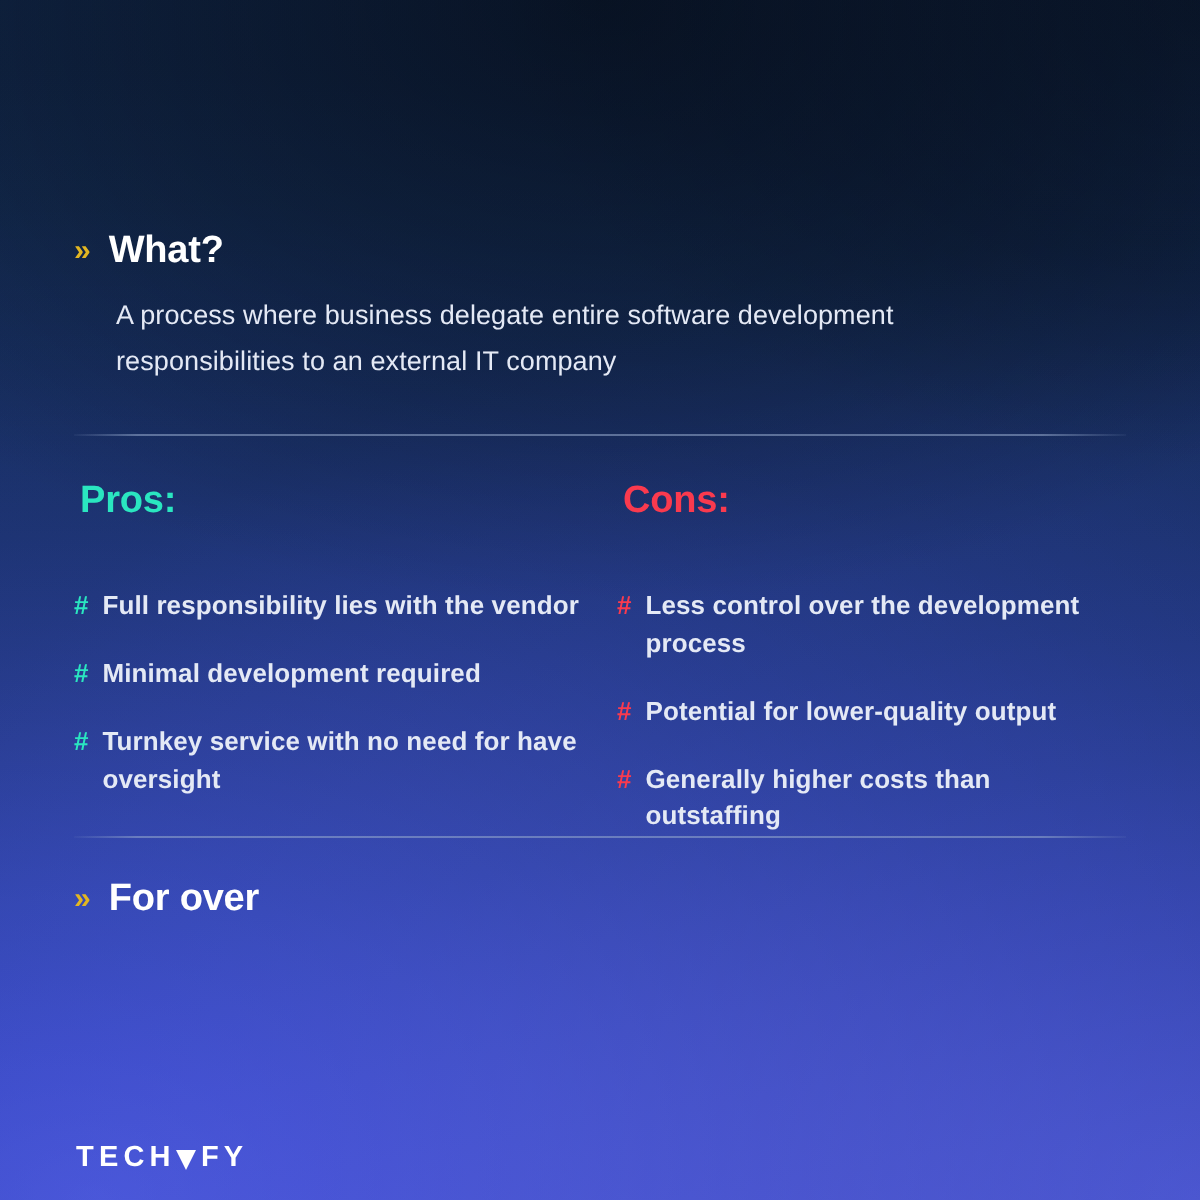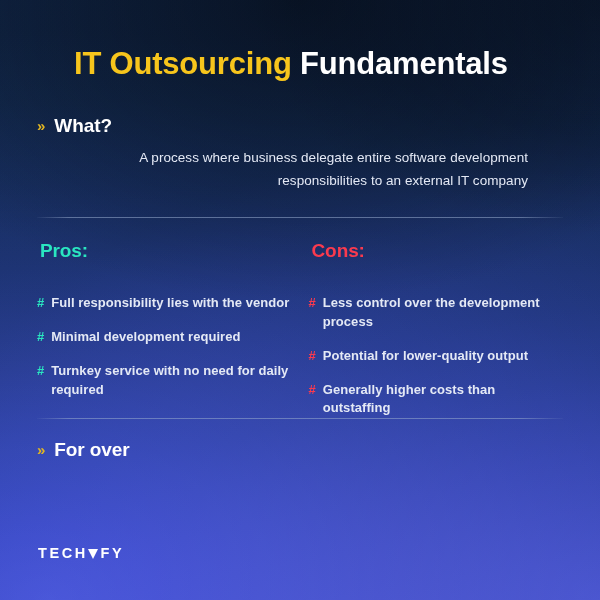--- a/index.html
+++ b/index.html
@@ -77,21 +77,20 @@
     font-weight: bold;
     letter-spacing: -0.1px;
   }
   .section-body {
     position: absolute;
     color: #e4e9f5;
     font-size: 13.5px;
     line-height: 1.72;
     letter-spacing: 0.05px;
     max-width: 470px;
-    text-align: right;
   }
 
   #what-head { left: 37px; top: 115px; }
   #what-body { left: 58px; top: 146px; }
 
   #forwhom-head { left: 37px; top: 439px; }
   #forwhom-body { left: 58px; top: 470px; }
 
   
   .divider {
@@ -149,21 +148,21 @@
     font-size: 13px;
     line-height: 1.45;
     letter-spacing: 0.05px;
     font-weight: bold;
   }
 
   
   .footer {
     position: absolute;
     left: 0;
-    top: 542px;
+    top: 568px;
     width: 496px;
     height: 30px;
   }
   .logo {
     position: absolute;
     left: 38px;
     top: 3px;
     display: flex;
     align-items: center;
     color: #ffffff;
@@ -201,23 +200,20 @@
     letter-spacing: 0.1px;
     white-space: nowrap;
   }
 </style>
 </head>
 <body>
 
 <div class="canvas">
   <div class="content">
 
-    <div class="title">
-      <span class="accent">IT Outsourcing</span><span class="plain"> Fundamentals</span>
-    </div>
 
     <div class="section-head" id="what-head">
       <span class="chev">»</span>
       <span class="section-title">What?</span>
     </div>
     <div class="section-body" id="what-body">A process where business delegate entire software development responsibilities to an external IT company</div>
 
     <div class="divider" id="divider-1"></div>
 
     <div class="columns">
@@ -228,21 +224,21 @@
         <div class="bullet">
           <span class="hash">#</span>
           <span class="btext">Full responsibility lies with the vendor</span>
         </div>
         <div class="bullet">
           <span class="hash">#</span>
           <span class="btext">Minimal development required</span>
         </div>
         <div class="bullet">
           <span class="hash">#</span>
-          <span class="btext">Turnkey service with no need for daily required</span>
+          <span class="btext">Turnkey service with no need for have oversight</span>
         </div>
       </div>
 
       <div class="col col-cons">
         <div class="col-title">Cons:</div>
 
         <div class="bullet">
           <span class="hash">#</span>
           <span class="btext">Less control over the development process</span>
         </div>

